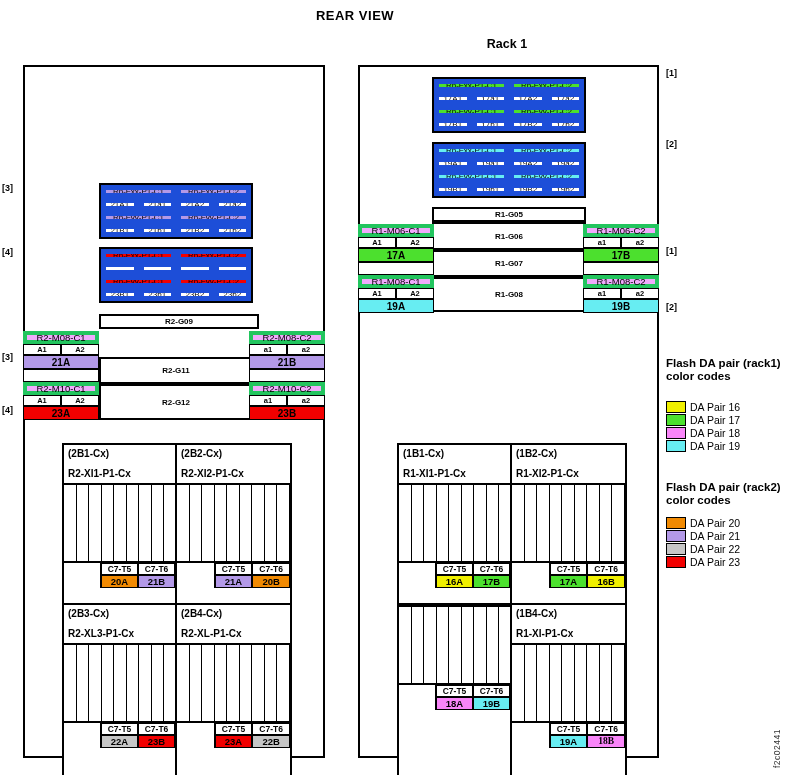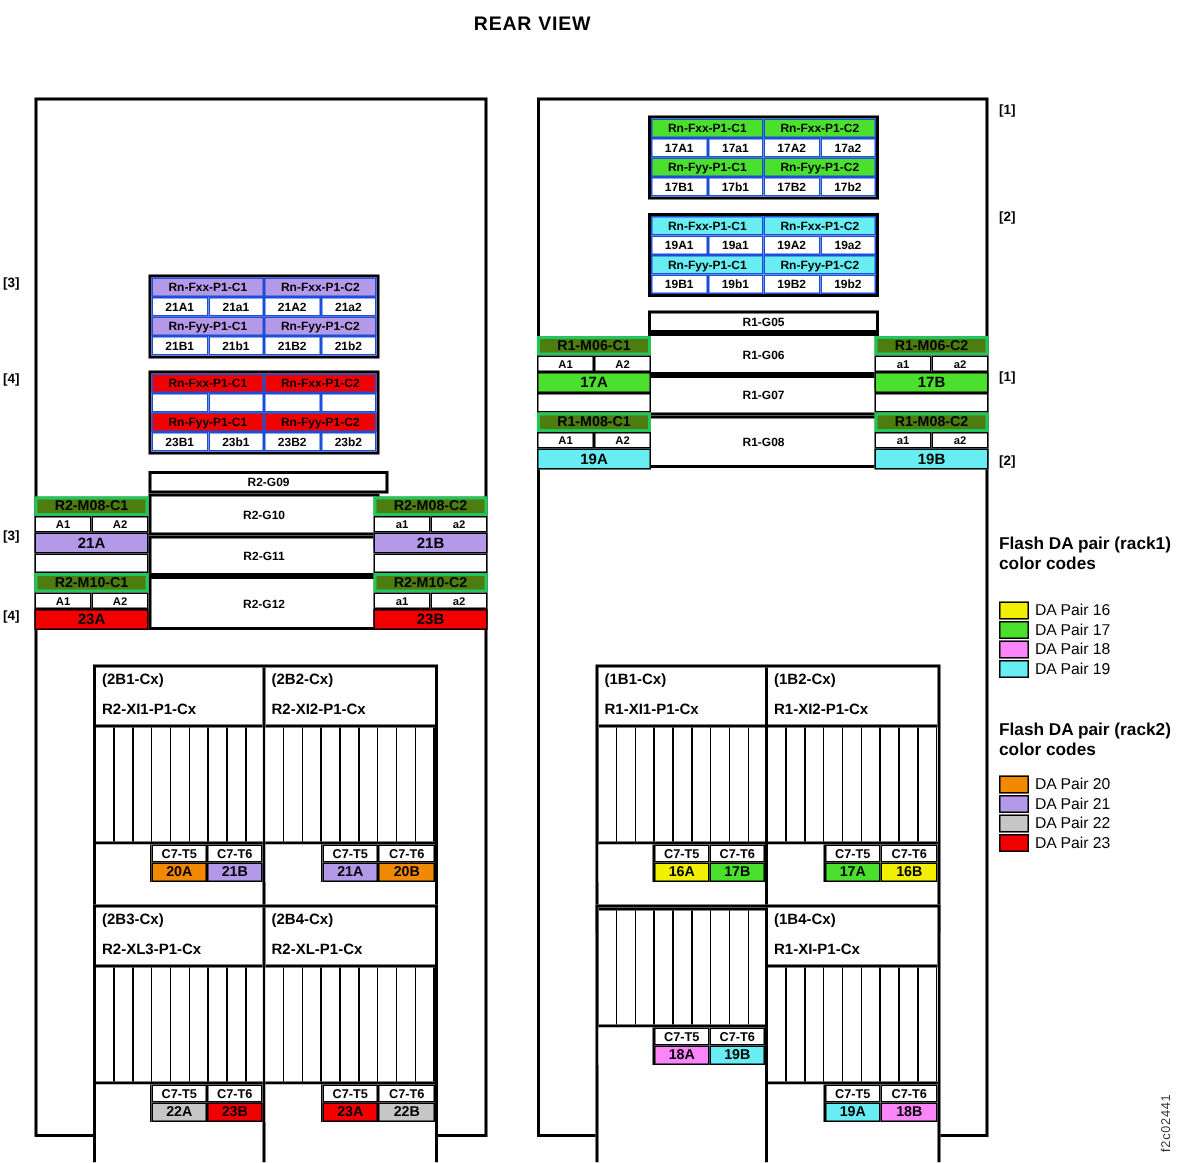--- a/index.html
+++ b/index.html
@@ -6,26 +6,26 @@
   html,body{background:#fff}
   body{font-family:"Liberation Sans","DejaVu Sans",sans-serif;color:#000}
   #page{position:relative;width:787px;height:775px;background:#fff;overflow:hidden}
   .abs{position:absolute}
   .page-title{font-size:13px;font-weight:bold;text-align:center;letter-spacing:.5px}
   .rack-label{font-size:12.5px;font-weight:bold;text-align:center}
   .rack-box{border:2px solid #000;background:#fff}
   .marker{font-size:9px;font-weight:bold}
   
   .blk{display:grid;grid-template-columns:repeat(4,1fr);grid-auto-rows:13px;border:2px solid #000;background:#fff;width:154px}
-  .blk>div{display:flex;align-items:center;justify-content:center;border:1px solid #1d4ed8;font-size:8px;font-weight:bold;background:#fff;line-height:1;overflow:hidden;white-space:nowrap}
+  .blk>div{display:flex;align-items:center;justify-content:center;border:5px solid #1d4ed8;font-size:8px;font-weight:normal;background:#fff;line-height:1;overflow:hidden;white-space:nowrap}
   .blk .hdr{grid-column:span 2}
   
   .gear{border:2px solid #000;background:#fff;display:flex;align-items:center;justify-content:center;font-size:8px;font-weight:bold}
   
-  .ptitle{border:2px solid #22c55e;background:#4d7c0f;display:flex;align-items:center;justify-content:center;font-size:9.5px;font-weight:bold;height:13px}
+  .ptitle{border:4px solid #22c55e;background:#f0abfc;display:flex;align-items:center;justify-content:center;font-size:9.5px;font-weight:normal;height:13px}
   .ports{display:grid;grid-template-columns:repeat(2,1fr);height:11px}
   .ports>div{border:1px solid #000;background:#fff;display:flex;align-items:center;justify-content:center;font-size:7.5px;font-weight:bold}
   .bar{border:1px solid #000;display:flex;align-items:center;justify-content:center;font-size:10px;font-weight:bold;height:14px}
   .erow{border:1px solid #000;background:#fff;height:13px}
   
   .enc{border:2px solid #000;background:#fff;display:flex;width:230px;height:179px}
   .half{width:50%;display:flex;flex-direction:column}
   .half.hl{border-right:2px solid #000}
   .enc-titles{height:38px;position:relative}
   .enc-id{position:absolute;left:4px;top:3px;font-size:10px;font-weight:bold}
@@ -42,20 +42,21 @@
   .swatch{width:20px;height:12px;border:1px solid #000;margin-right:4px;flex:none}
   .llabel{font-size:10.5px}
   .figid{writing-mode:vertical-rl;transform:rotate(180deg);font-size:8.5px;color:#333;letter-spacing:.5px}
 </style>
 </head>
 <body>
 
 <div id="page">
 
   <div class="abs page-title" style="left:255px;top:8px;width:200px">REAR VIEW</div>
+  <div class="abs rack-label" style="left:407px;top:37px;width:200px">Rack 1</div>
 
   <div class="abs rack-box" style="left:23px;top:65px;width:302px;height:693px"></div>
   <div class="abs rack-box" style="left:358px;top:65px;width:301px;height:693px"></div>
 
   <div class="abs marker" style="left:666px;top:68px">[1]</div>
   <div class="abs marker" style="left:666px;top:139px">[2]</div>
   <div class="abs marker" style="left:666px;top:246px">[1]</div>
   <div class="abs marker" style="left:666px;top:302px">[2]</div>
   <div class="abs marker" style="left:2px;top:183px">[3]</div>
   <div class="abs marker" style="left:2px;top:247px">[4]</div>
@@ -159,21 +160,20 @@
   <div class="abs ptitle" style="left:583px;top:275px;width:76px">R1-M08-C2</div>
   <div class="abs ports" style="left:583px;top:288px;width:76px">
     <div>a1</div>
     <div>a2</div>
     <div>b1</div>
     <div>b2</div>
   </div>
   <div class="abs bar" style="left: 583px; top: 299px; width: 76px; background-color: rgb(103, 237, 242);">19B</div>
 
   <div class="abs gear" style="left:99px;top:314px;width:160px;height:15px">R2-G09</div>
-  <div class="abs gear" style="left:99px;top:329px;width:154px;height:28px">R2-G10</div>
   <div class="abs gear" style="left:99px;top:357px;width:154px;height:27px">R2-G11</div>
   <div class="abs gear" style="left:99px;top:384px;width:154px;height:36px">R2-G12</div>
 
   <div class="abs ptitle" style="left:23px;top:331px;width:76px">R2-M08-C1</div>
   <div class="abs ports" style="left:23px;top:344px;width:76px">
     <div>A1</div>
     <div>A2</div>
     <div>B1</div>
     <div>B2</div>
   </div>
@@ -316,21 +316,21 @@
       <div class="enc-titles">
         <div class="enc-id">(1B4-Cx)</div>
         <div class="enc-sub">R1-XI-P1-Cx</div>
       </div>
       <div class="slots"></div>
       <div class="encbot">
         <div class="bempty"></div>
         <div class="blab">C7-T5</div>
         <div class="blab">C7-T6</div>
         <div class="bval" style="background-color: rgb(103, 237, 242);">19A</div>
-        <div class="bval" style="background-color: rgb(249, 133, 249);">18B</div>
+        <div class="bval" style="background-color: rgb(249, 133, 249); font-family: Liberation Serif, serif;">18B</div>
       </div>
     </div>
   </div>
 
   <div class="abs legend-h" style="left:666px;top:357px;width:120px">
     <div>Flash DA pair (rack1)</div>
     <div>color codes</div>
   </div>
   <div class="abs" style="left:666px;top:400px">
     <div class="litem">

